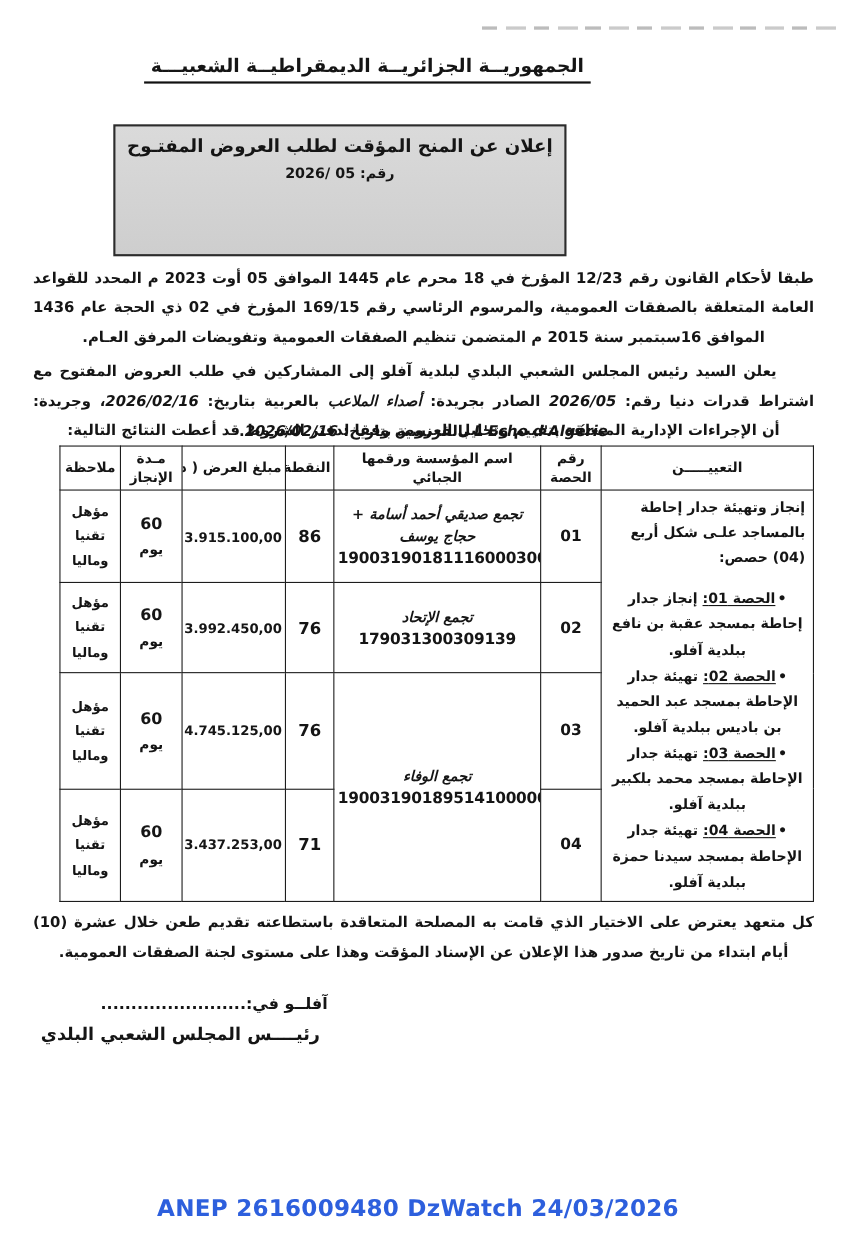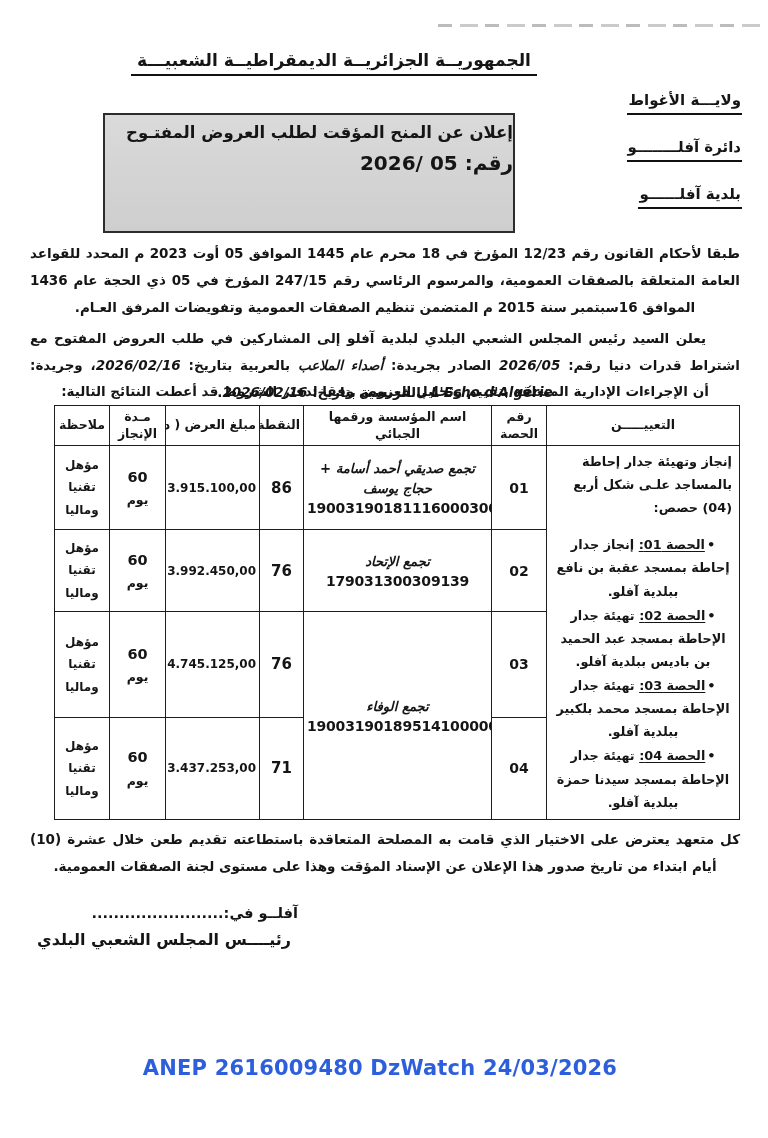--- a/index.html
+++ b/index.html
@@ -17,25 +17,25 @@
     border-bottom:2.4px solid #111;padding:0 6px 4px;
   }
   .authority{position:absolute;top:90px;right:26px;text-align:right;}
   .auth-line{margin-bottom:22px;}
   .auth-line .t{
     display:inline-block;font-size:15px;border-bottom:2.2px solid #111;padding:0 1px 4px;
   }
   .notice-box{
     position:absolute;top:113px;left:103px;width:408px;height:108px;
     background:linear-gradient(180deg,#dadada,#cecece);
-    border:2px solid #2c2c2c;text-align:right;padding-top:8px;box-sizing:content-box;
+    border:2px solid #2c2c2c;text-align:center;padding-top:8px;box-sizing:content-box;
   }
   .notice-l1{font-size:16.5px;}
   .notice-l2{font-size:15px;margin-top:9px;}
-  .notice-l3{font-size:20px;margin-top:9px;}
+  .notice-l3{font-size:13px;margin-top:9px;}
   .para{
     position:absolute;right:28px;left:30px;margin:0;
     font-size:13.5px;line-height:2.0;text-align:justify;text-align-last:center;
   }
   .para.legal{top:240px;}
   .para.announce{top:325px;text-indent:34px;}
   .para.results{top:381px;text-align:center;text-indent:0;line-height:1.6;}
   .it{font-style:italic;}
   .tbl{
     position:absolute;top:405px;right:28px;width:685px;
@@ -60,53 +60,42 @@
   td.score{font-size:15px;}
   td.amount{font-size:12px;white-space:nowrap;letter-spacing:-.3px;}
   td.dur{font-size:12.5px;line-height:1.7;}
   .dur-n{font-size:14.5px;}
   td.note{font-size:12px;line-height:1.85;padding:1px 6px;}
   .para.appeal{top:826px;}
   .signature{position:absolute;top:905px;left:30px;width:268px;}
   .sig-place{text-align:right;font-size:14.5px;}
   .sig-title{text-align:center;font-size:16px;margin-top:9px;}
   .anep{
-    position:absolute;top:1056px;left:0;width:760px;text-align:center;
+    position:absolute;top:1086px;left:0;width:760px;text-align:center;
     color:#2d5fdd;font-size:21px;letter-spacing:.2px;direction:ltr;
   }
 </style>
 </head>
 <body>
 
 <div class="page">
 
   <div class="scan-streak"></div>
 
   <div class="republic">
     <span class="t">الجمهوريــة الجزائريــة الديمقراطيــة الشعبيـــة</span>
   </div>
 
-  <div class="authority">
-    <div class="auth-line">
-      <span class="t">ولايـــة الأغواط</span>
-    </div>
-    <div class="auth-line">
-      <span class="t">دائرة آفلــــــــو</span>
-    </div>
-    <div class="auth-line">
-      <span class="t">بلدية آفلــــــو</span>
-    </div>
-  </div>
 
   <div class="notice-box">
     <div class="notice-l1">إعلان عن المنح المؤقت لطلب العروض المفتـوح</div>
     <div class="notice-l3">رقم: 05 /2026</div>
   </div>
 
-  <p class="para legal">طبقا لأحكام القانون رقم 12/23 المؤرخ في 18 محرم عام 1445 الموافق 05 أوت 2023 م المحدد للقواعد العامة المتعلقة بالصفقات العمومية، والمرسوم الرئاسي رقم 247/15 المؤرخ في 05 ذي الحجة عام 1436 الموافق 16سبتمبر سنة 2015 م المتضمن تنظيم الصفقات العمومية وتفويضات المرفق العـام.</p>
+  <p class="para legal">طبقا لأحكام القانون رقم 12/23 المؤرخ في 18 محرم عام 1445 الموافق 05 أوت 2023 م المحدد للقواعد العامة المتعلقة بالصفقات العمومية، والمرسوم الرئاسي رقم 169/15 المؤرخ في 02 ذي الحجة عام 1436 الموافق 16سبتمبر سنة 2015 م المتضمن تنظيم الصفقات العمومية وتفويضات المرفق العـام.</p>
 
   <p class="para announce"><span>يعلن السيد رئيس المجلس الشعبي البلدي لبلدية آفلو إلى المشاركين في طلب العروض المفتوح مع اشتراط قدرات دنيا رقم: </span><span class="it">2026/05</span><span> الصادر بجريدة: </span><span class="it">أصداء الملاعب</span><span> بالعربية بتاريخ: </span><span class="it">2026/02/16</span><span>، وجريدة: </span><span class="it">L'Echo d'Algérie</span><span> بالفرنسية بتاريخ: </span><span class="it">2026/02/16</span><span>.</span></p>
 
   <p class="para results">أن الإجراءات الإدارية المتعلقة بتقييم وتحليل العروض وفقا لدفتر الشروط قد أعطت النتائج التالية:</p>
 
   <table class="tbl">
     <colgroup>
       <col style="width:193px">
         <col style="width:55px">
         <col style="width:188px">

